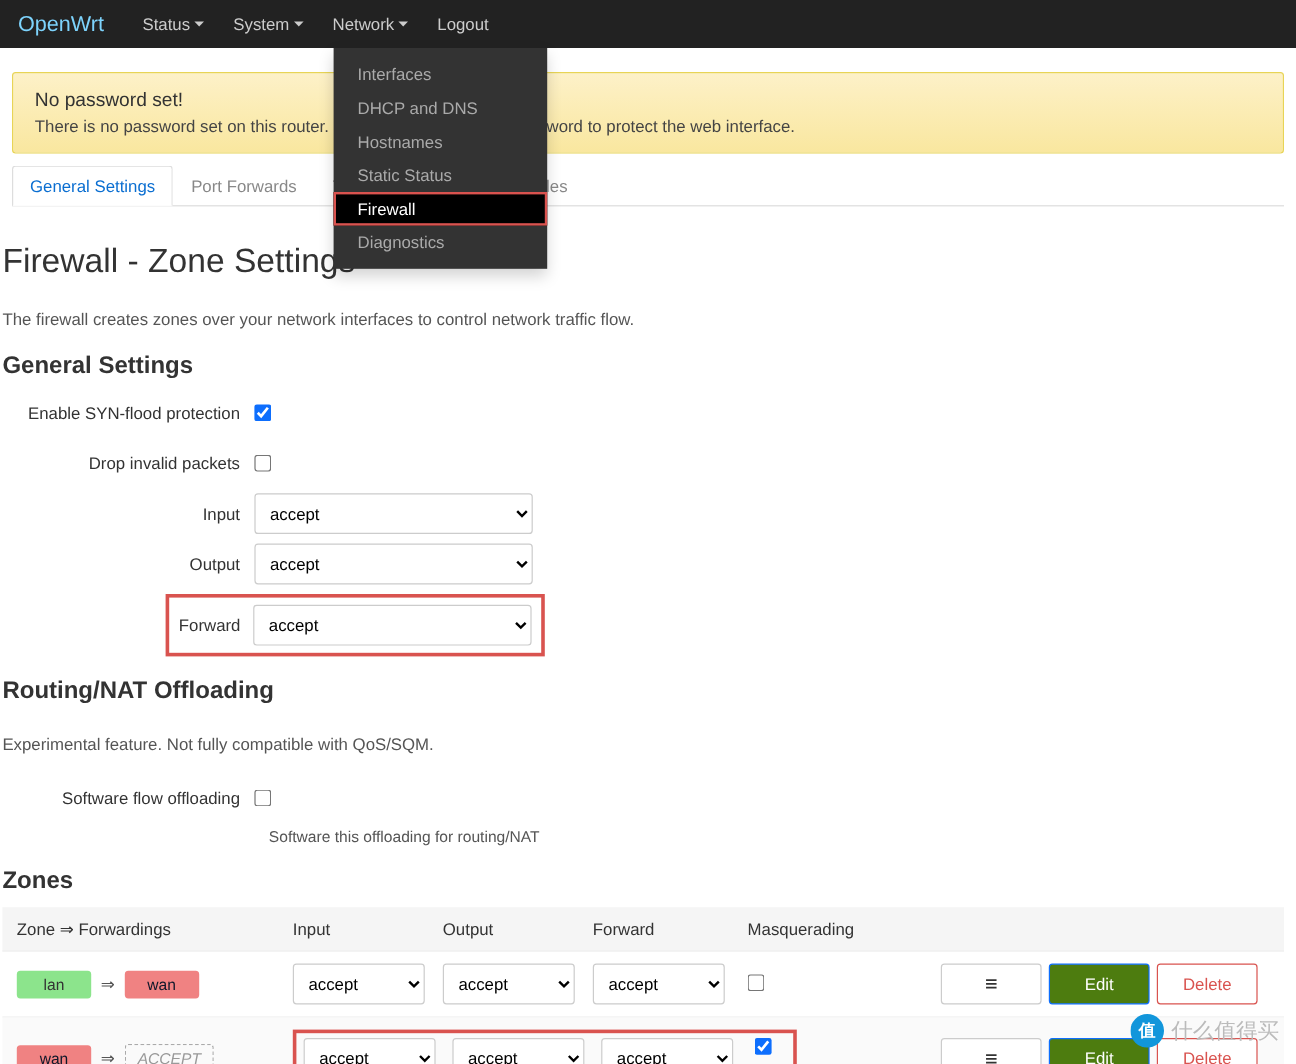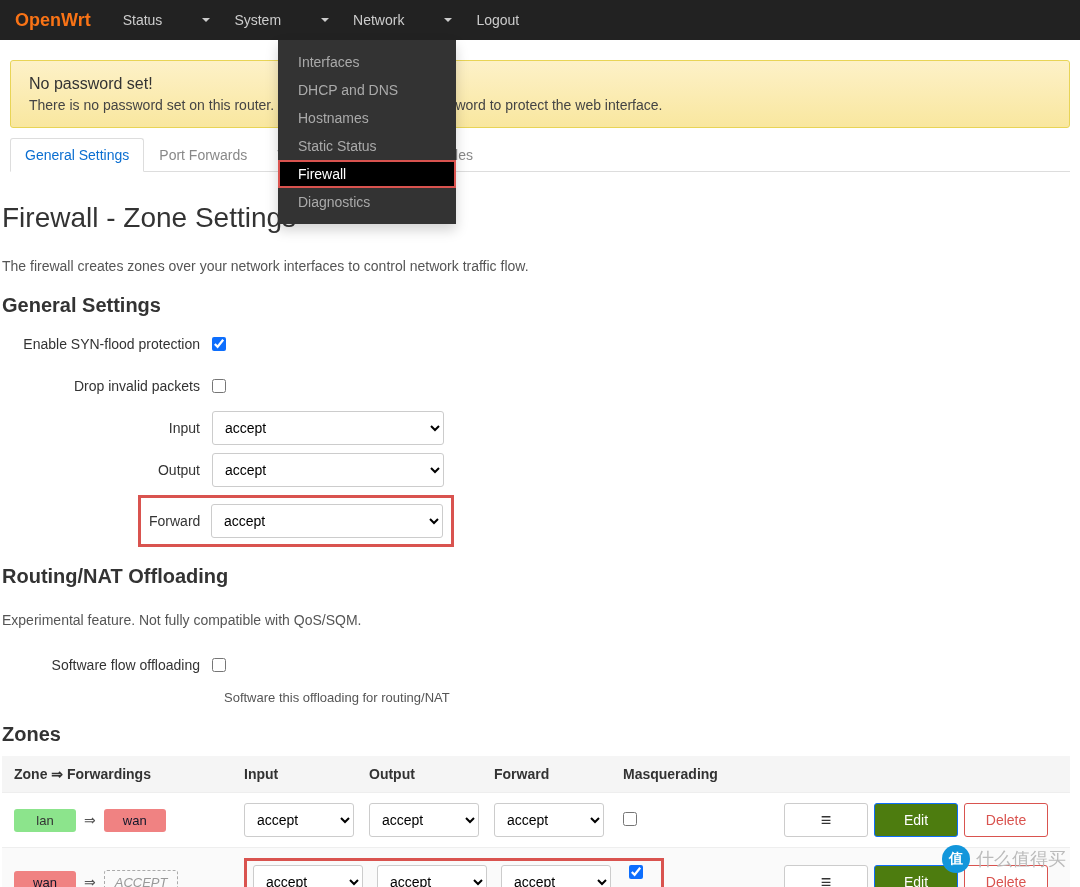--- a/index.html
+++ b/index.html
@@ -1,21 +1,21 @@
 <!DOCTYPE html>
 <html><head>
 <meta charset="utf-8">
 <style>
 * { box-sizing: border-box; margin: 0; padding: 0; }
 body { font-family: -apple-system, BlinkMacSystemFont, "Segoe UI", Helvetica, Arial, sans-serif; font-size: 14px; color: #333; background: #fff; }
 
 
 .navbar { background: #222; color: #ccc; height: 40px; display: flex; align-items: center; padding: 0 15px; position: relative; }
-.navbar-brand { color: #f97316; font-size: 18px; font-weight: 700; margin-right: 20px; }
-.navbar-item { color: #ccc; padding: 0 12px; height: 40px; display: flex; align-items: center; cursor: pointer; font-size: 14px; position: relative; gap: 36px; }
+.navbar-brand { color: #7dd3fc; font-size: 18px; font-weight: 400; margin-right: 20px; }
+.navbar-item { color: #ccc; padding: 0 12px; height: 40px; display: flex; align-items: center; cursor: pointer; font-size: 14px; position: relative; }
 .caret { display: inline-block; margin-left: 4px; width: 0; height: 0; border-left: 4px solid transparent; border-right: 4px solid transparent; border-top: 4px solid #ccc; }
 
 
 .dropdown { position: absolute; top: 40px; left: 278px; background: #333; min-width: 178px; padding: 8px 0; z-index: 100; box-shadow: 0 6px 12px rgba(0,0,0,0.175); }
 .dropdown-item { color: #aaa; padding: 6px 20px; cursor: pointer; font-size: 14px; }
 .dropdown-item.active { background: #000; color: #fff; border: 2px solid #d9534f; padding: 4px 18px; }
 
 
 .alert { background: linear-gradient(#fdf1c8, #f9e79f); border: 1px solid #e8d456; padding: 14px 18px; margin: 20px 10px 10px 10px; border-radius: 3px; }
 .alert-title { font-weight: normal; font-size: 16px; margin-bottom: 4px; color: #333; }
@@ -38,21 +38,21 @@
 .form-control { display: flex; align-items: center; }
 .form-help { margin-left: 222px; color: #555; font-size: 13px; margin-top: 2px; margin-bottom: 10px; }
 
 input[type="checkbox"] { width: 14px; height: 14px; accent-color: #0d6efd; cursor: pointer; }
 select { height: 34px; width: 232px; border: 1px solid #ccc; border-radius: 3px; padding: 0 8px; font-size: 14px; background: #fff; cursor: pointer; }
 
 .highlight-box { border: 3px solid #d9534f; padding: 6px 8px; display: inline-flex; align-items: center; }
 
 
 .zones-table { width: 100%; margin-top: 8px; }
-.zones-header { display: flex; background: #f5f5f5; padding: 10px 12px; font-weight: bold; border-bottom: 1px solid #eee; }
+.zones-header { display: flex; background: #f5f5f5; padding: 10px 12px; font-weight: normal; border-bottom: 1px solid #eee; }
 .zones-row { display: flex; padding: 10px 12px; border-bottom: 1px solid #eee; align-items: center; }
 .zones-row:nth-child(odd) { background: #fafafa; }
 .col-zf { width: 230px; display: flex; align-items: center; gap: 8px; }
 .col-sel { width: 125px; }
 .col-sel select { width: 110px; }
 .col-masq { width: 140px; text-align: left; padding-left: 4px; }
 .col-actions { flex: 1; display: flex; justify-content: flex-end; gap: 6px; padding-right: 10px; }
 
 .zone-badge { padding: 4px 18px; border-radius: 3px; font-size: 13px; display: inline-block; min-width: 62px; text-align: center; }
 .zone-lan { background: #8ce48c; color: #333; }

